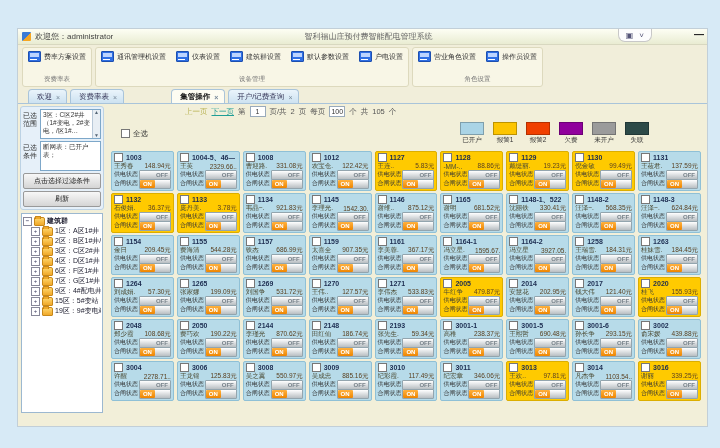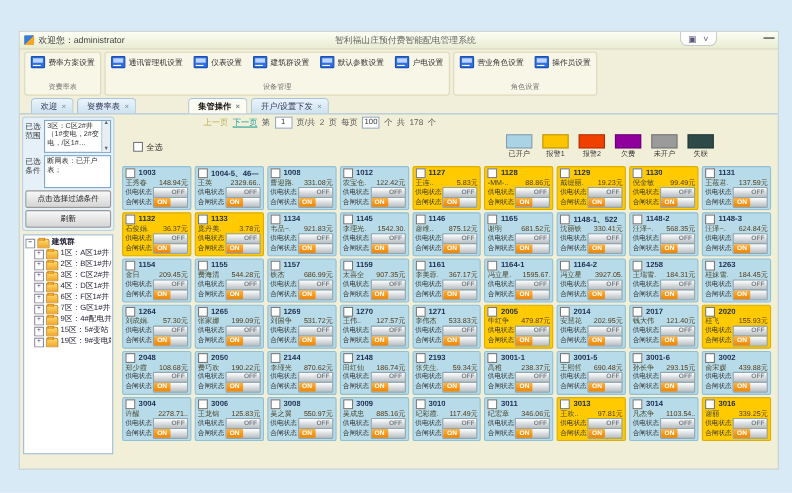--- a/index.html
+++ b/index.html
@@ -160,21 +160,21 @@
         </div>
         <div class="tab">
           <span>资费率表</span>
           <span class="tabx">×</span>
         </div>
         <div class="tab active">
           <span>集管操作</span>
           <span class="tabx">×</span>
         </div>
         <div class="tab">
-          <span>开户/设置下发</span>
+          <span>开户/记费查询</span>
           <span class="tabx">×</span>
         </div>
       </div>
 
     <div class="content">
 
       <div class="sidebar">
         <div class="filterpanel">
           <div class="frow">
             <div class="flabel">已选范围</div>
@@ -256,21 +256,21 @@
           <span class="plink-next">下一页</span>
           <span>第</span>
           <span class="pbox">1</span>
           <span>页/共</span>
           <span>2</span>
           <span>页</span>
           <span>每页</span>
           <span class="pbox">100</span>
           <span>个</span>
           <span>共</span>
-          <span>178</span>
+          <span>105</span>
           <span>个</span>
         </div>
 
         <div class="toolrow">
           <span class="selall">
             <span class="cb"></span>
             <span>全选</span>
           </span>
           <span class="legend">
               <span class="litem">

